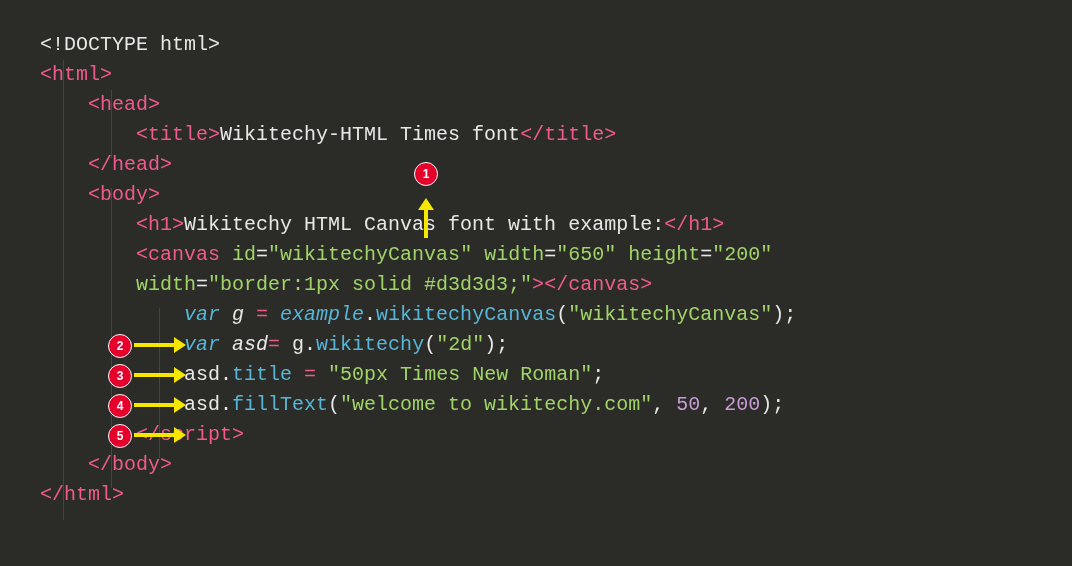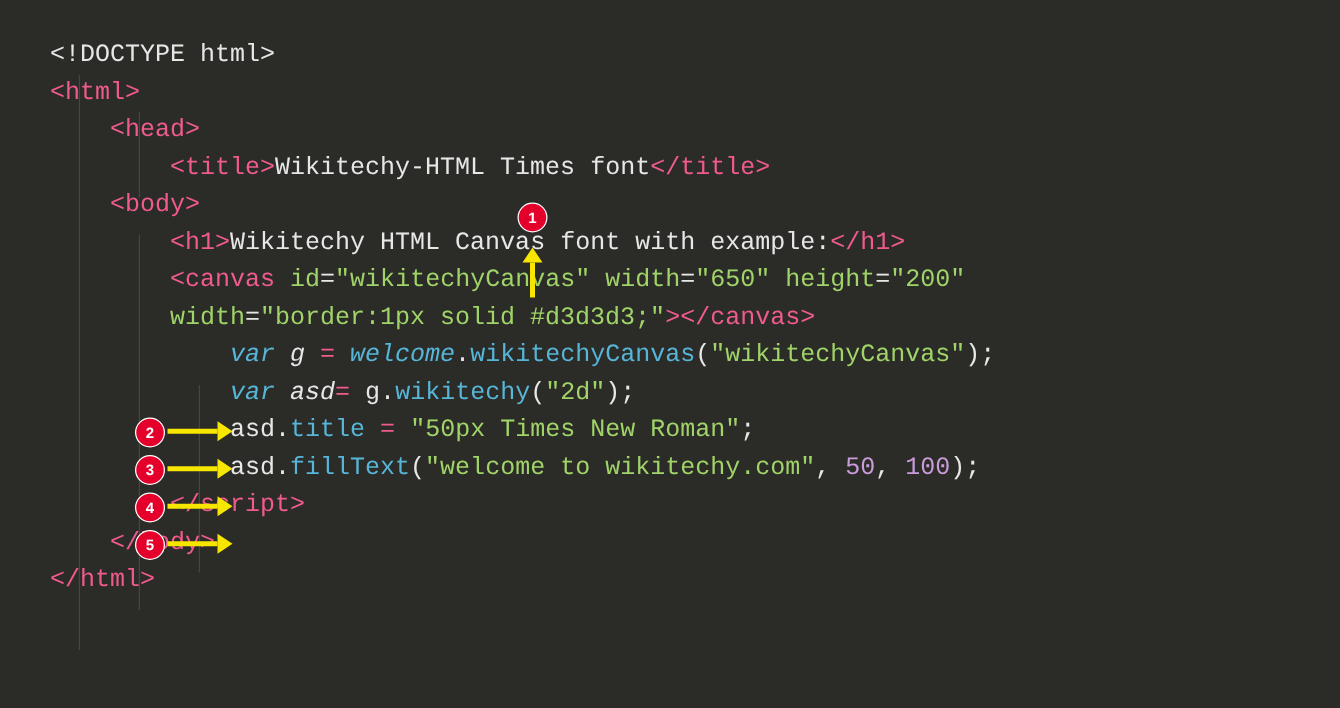--- a/index.html
+++ b/index.html
@@ -100,37 +100,38 @@
   <div class="guide" style="left:159px; top:308px; height:150px;"></div>
 
   <div class="line"><span class="txt">&lt;!DOCTYPE html&gt;</span></div>
 
   <div class="line"><span class="tag">&lt;</span><span class="tag">html</span><span class="tag">&gt;</span></div>
 
   <div class="line">    <span class="tag">&lt;</span><span class="tag">head</span><span class="tag">&gt;</span></div>
 
   <div class="line">        <span class="tag">&lt;</span><span class="tag">title</span><span class="tag">&gt;</span><span class="txt">Wikitechy-HTML Times font</span><span class="tag">&lt;/</span><span class="tag">title</span><span class="tag">&gt;</span></div>
 
+  <div class="line">    <span class="tag">&lt;/</span><span class="tag">head</span><span class="tag">&gt;</span></div>
 
   <div class="line">    <span class="tag">&lt;</span><span class="tag">body</span><span class="tag">&gt;</span></div>
 
   <div class="line">        <span class="tag">&lt;</span><span class="tag">h1</span><span class="tag">&gt;</span><span class="txt">Wikitechy HTML Canvas font with example:</span><span class="tag">&lt;/</span><span class="tag">h1</span><span class="tag">&gt;</span></div>
 
   <div class="line">        <span class="tag">&lt;</span><span class="tag">canvas</span><span class="txt"> </span><span class="attr">id</span><span class="txt">=</span><span class="str">"wikitechyCanvas"</span><span class="txt"> </span><span class="attr">width</span><span class="txt">=</span><span class="str">"650"</span><span class="txt"> </span><span class="attr">height</span><span class="txt">=</span><span class="str">"200"</span></div>
 
   <div class="line">        <span class="attr">width</span><span class="txt">=</span><span class="str">"border:1px solid #d3d3d3;"</span><span class="tag">&gt;</span><span class="tag">&lt;/</span><span class="tag">canvas</span><span class="tag">&gt;</span></div>
 
 
-  <div class="line">            <span class="keyw">var</span><span class="var"> g </span><span class="op">= </span><span class="dobj">welcome</span><span class="punct">.</span><span class="func">wikitechyCanvas</span><span class="punct">(</span><span class="str">"wikitechyCanvas"</span><span class="punct">);</span></div>
+  <div class="line">            <span class="keyw">var</span><span class="var"> g </span><span class="op">= </span><span class="dobj">example</span><span class="punct">.</span><span class="func">wikitechyCanvas</span><span class="punct">(</span><span class="str">"wikitechyCanvas"</span><span class="punct">);</span></div>
 
   <div class="line">            <span class="keyw">var</span><span class="var"> asd</span><span class="op">= </span><span class="txt">g</span><span class="punct">.</span><span class="func">wikitechy</span><span class="punct">(</span><span class="str">"2d"</span><span class="punct">);</span></div>
 
   <div class="line">            <span class="txt">asd</span><span class="punct">.</span><span class="func">title</span><span class="txt"> </span><span class="op">= </span><span class="str">"50px Times New Roman"</span><span class="punct">;</span></div>
 
-  <div class="line">            <span class="txt">asd</span><span class="punct">.</span><span class="func">fillText</span><span class="punct">(</span><span class="str">"welcome to wikitechy.com"</span><span class="punct">, </span><span class="num">50</span><span class="punct">, </span><span class="num">100</span><span class="punct">);</span></div>
+  <div class="line">            <span class="txt">asd</span><span class="punct">.</span><span class="func">fillText</span><span class="punct">(</span><span class="str">"welcome to wikitechy.com"</span><span class="punct">, </span><span class="num">50</span><span class="punct">, </span><span class="num">200</span><span class="punct">);</span></div>
 
   <div class="line">        <span class="tag">&lt;/</span><span class="tag">script</span><span class="tag">&gt;</span></div>
 
   <div class="line">    <span class="tag">&lt;/</span><span class="tag">body</span><span class="tag">&gt;</span></div>
 
   <div class="line"><span class="tag">&lt;/</span><span class="tag">html</span><span class="tag">&gt;</span></div>
 
   <div class="arrow-v" style="left:424px; top:210px; height:28px;"></div>
   <div class="badge" style="left:414px; top:162px;">1</div>
 

